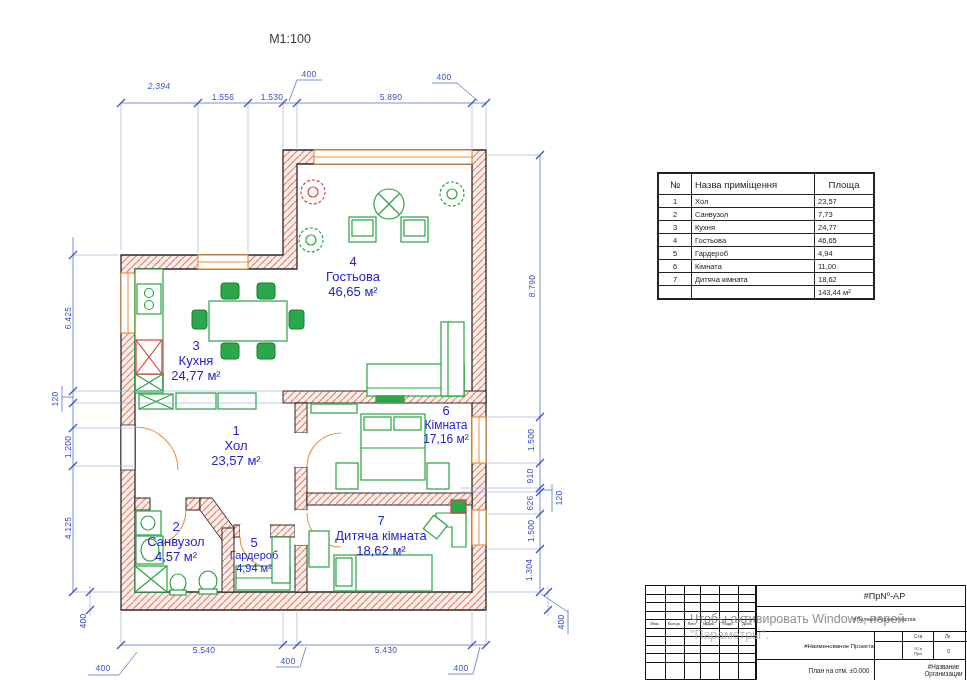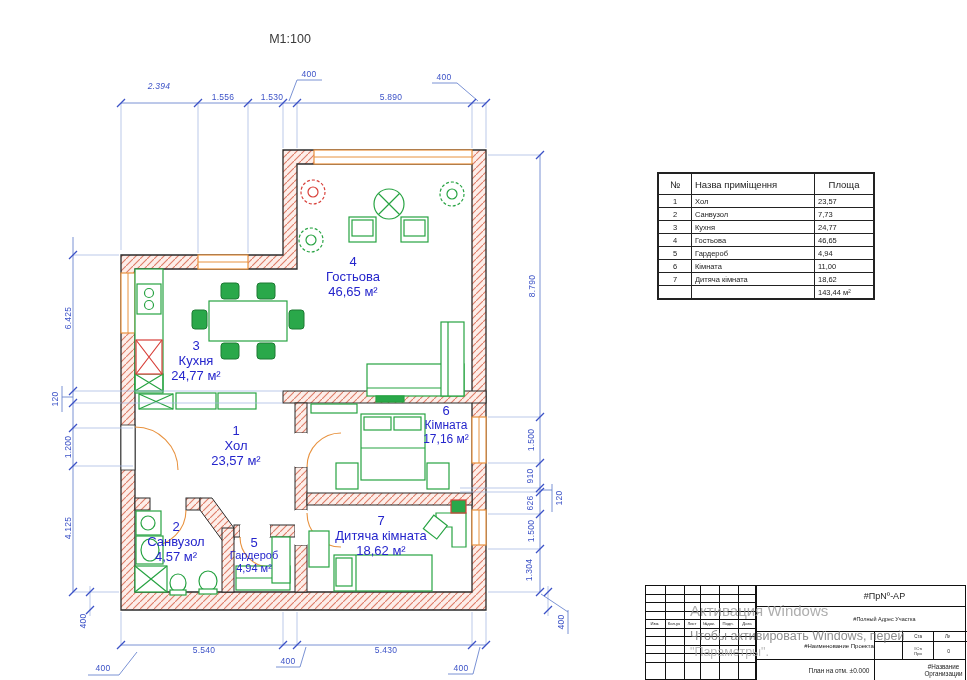--- a/index.html
+++ b/index.html
@@ -391,18 +391,17 @@
     <div class="tb-cell" style="left:228px;top:45px;width:28px;height:10px;font-size:4.5px;">Стадия</div>
     <div class="tb-cell" style="left:256px;top:45px;width:31px;height:10px;font-size:4.5px;">Лист</div>
     <div class="tb-cell" style="left:287px;top:45px;width:32px;height:10px;font-size:4.5px;">Листов</div>
     <div class="tb-cell" style="left:228px;top:55px;width:28px;height:18px;font-size:4px;white-space:normal;">#Стадия Проекта</div>
     <div class="tb-cell" style="left:256px;top:55px;width:31px;height:18px;font-size:5px;">03</div>
     <div class="tb-cell" style="left:287px;top:55px;width:32px;height:18px;"></div>
     <div class="tb-cell" style="left:228px;top:73px;width:91px;height:21px;font-size:6.3px;">#Название Организации</div>
   </div>
 
   <div id="watermark">
-    <div class="w1">Активация Windows</div>
     <div class="w2">Чтобы активировать Windows, перей</div>
     <div class="w3">"Параметры".</div>
   </div>
 
 </div>
 
 </body></html>

